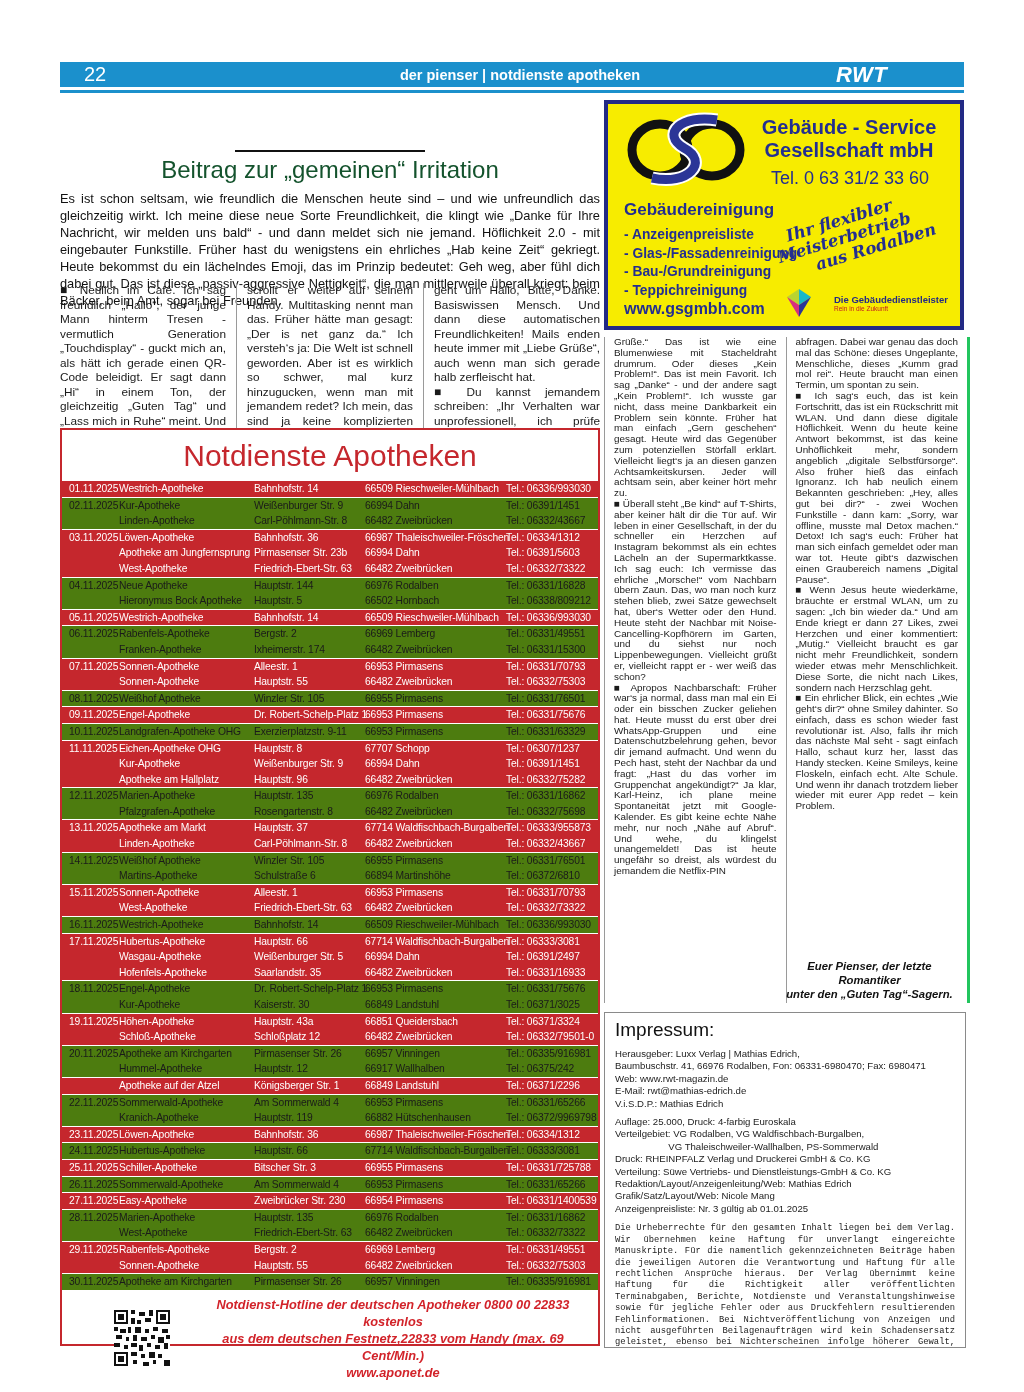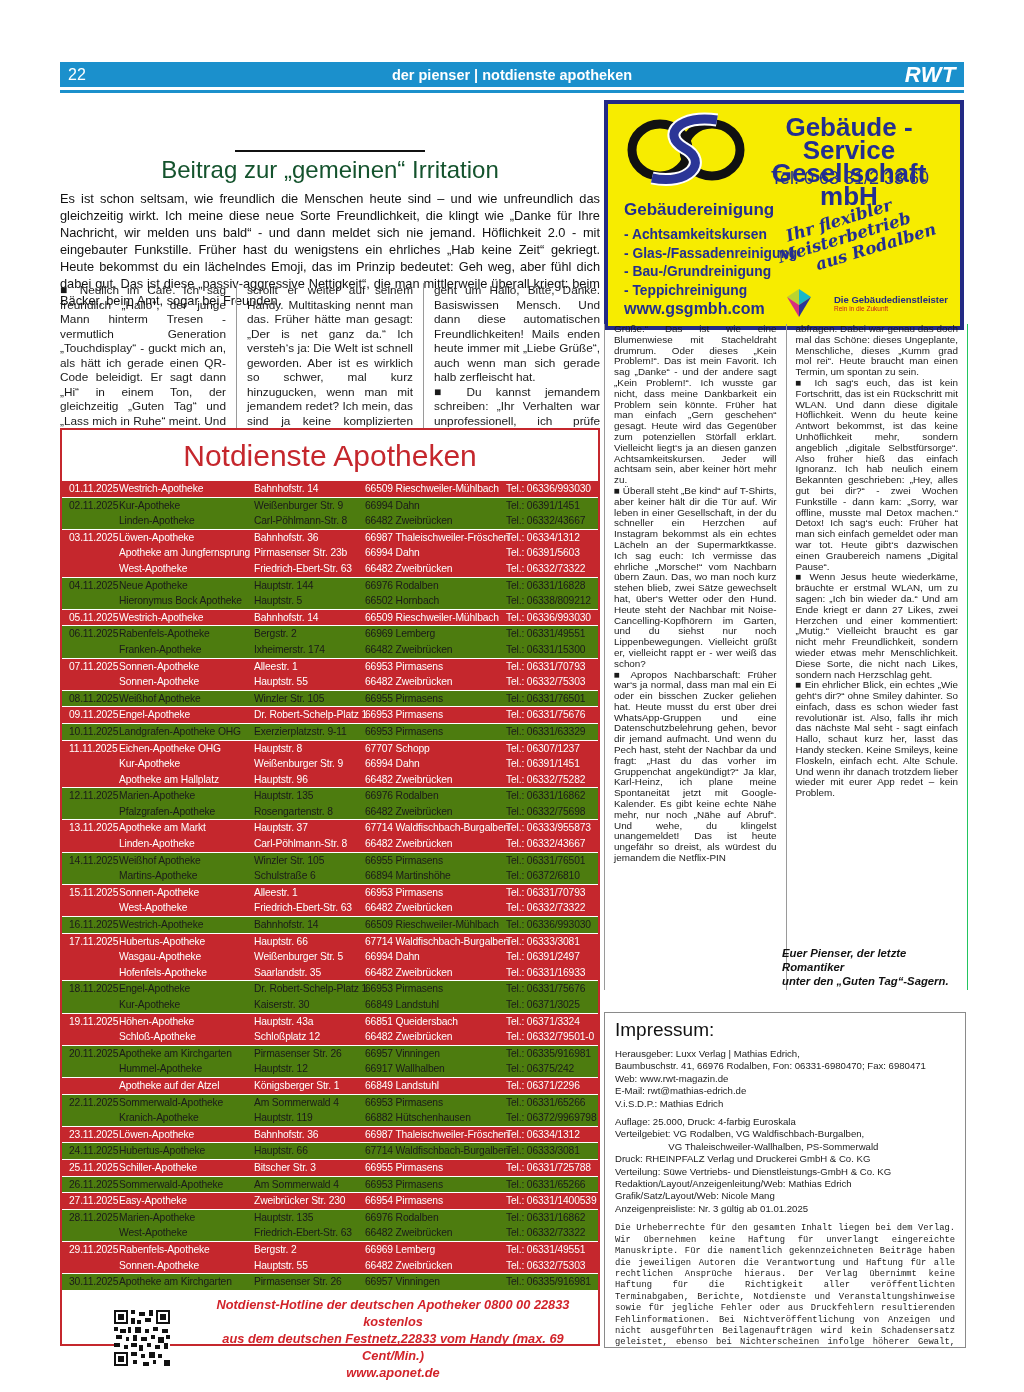--- a/index.html
+++ b/index.html
@@ -3,55 +3,55 @@
 <meta charset="utf-8">
 <style>
   html,body{margin:0;padding:0;background:#e8e8e8;}
   .page{position:relative;width:1024px;height:1392px;background:#ffffff;margin:0 auto;
         font-family:"Liberation Sans",sans-serif;color:#1a1a1a;overflow:hidden;}
 
   
   .header-bar{position:absolute;left:60px;top:62px;width:904px;height:25px;
               background:var(--header-blue,#1b90cc);color:#fff;display:flex;align-items:center;}
   .header-line{position:absolute;left:60px;top:90px;width:904px;height:3px;background:var(--header-blue,#1b90cc);}
-  .page-number{font-size:16px;padding-left:8px;width:120px;}
+  .page-number{font-size:20px;padding-left:24px;width:120px;}
   .section-title{flex:1;text-align:center;font-weight:bold;font-size:14.5px;}
-  .rwt-logo{width:120px;text-align:right;padding-right:8px;font-weight:bold;font-style:italic;
+  .rwt-logo{width:120px;text-align:left;padding-right:8px;font-weight:bold;font-style:italic;
             font-size:22px;letter-spacing:.5px;}
 
   
   .article-title{position:absolute;left:60px;top:92px;width:540px;text-align:center;
                  font-size:42px;font-weight:400;color:#111;}
   .title-rule{position:absolute;left:235px;top:150px;width:190px;height:2px;background:#111;}
   .article-subtitle{position:absolute;left:60px;top:156px;width:540px;text-align:center;
                     font-size:24px;font-weight:400;color:#14532d;}
   .article-intro{position:absolute;left:60px;top:190px;width:540px;font-size:12.8px;line-height:17px;
                  text-align:justify;color:#111;}
 
   
   .cols-left{position:absolute;left:60px;top:283px;width:540px;height:146px;display:flex;overflow:hidden;}
   .cols-left .acol{flex:1;padding:0 10px;font-size:11.8px;line-height:14.5px;text-align:justify;}
   .cols-left .acol:first-child{padding-left:0;}
   .cols-left .acol:last-child{padding-right:0;}
   .cols-left .acol + .acol{border-left:1px solid #9a9a9a;}
   .apara{margin:0;}
 
   
-  .cols-right{position:absolute;left:604px;top:324px;width:362px;height:666px;display:flex;
-              border-left:1px solid #9a9a9a;border-right:1px solid #22c55e;overflow:hidden;}
+  .cols-right{position:absolute;left:604px;top:337px;width:362px;height:666px;display:flex;
+              border-left:1px solid #9a9a9a;border-right:3px solid #22c55e;overflow:hidden;}
   .cols-right .acol{flex:1;padding:0 9px;font-size:9.9px;line-height:10.8px;text-align:justify;}
   .cols-right .acol:first-child{border-right:1px solid #9a9a9a;}
-  .signoff{position:absolute;right:10px;bottom:2px;width:175px;text-align:left;
+  .signoff{position:absolute;right:10px;bottom:2px;width:175px;text-align:center;
            font-weight:bold;font-style:italic;font-size:11.3px;line-height:14px;color:#111;}
 
   
   .gsg-ad{position:absolute;left:604px;top:100px;width:360px;height:230px;box-sizing:border-box;
           background:var(--ad-yellow,#f7ec00);border:4px solid #232a85;}
   .ad-company{position:absolute;right:8px;top:12px;width:206px;text-align:center;
-              font-weight:bold;font-size:26px;line-height:23px;color:var(--ad-blue,#232e91);}
+              font-weight:bold;font-size:20px;line-height:23px;color:var(--ad-blue,#232e91);}
   .ad-phone{position:absolute;right:4px;top:64px;width:212px;text-align:center;
             font-size:18px;color:var(--ad-blue,#232e91);}
   .ad-heading{position:absolute;left:16px;top:96px;font-weight:bold;font-size:17px;color:var(--ad-blue,#232e91);}
   .ad-services{position:absolute;left:16px;top:122px;font-weight:bold;font-size:13.8px;
                line-height:18.5px;color:var(--ad-blue,#232e91);}
   .ad-slogan{position:absolute;right:26px;top:104px;transform:rotate(-17deg);
              font-family:"DejaVu Serif",serif;font-style:italic;font-weight:bold;
              font-size:16.5px;line-height:18px;color:var(--ad-blue,#232e91);}
   .ad-slogan .sl1{margin-left:14px;}
   .ad-slogan .sl3{margin-left:34px;}
@@ -119,21 +119,21 @@
       <path d="M95 8 C 60 2, 38 22, 62 36 C 88 50, 66 74, 30 66" fill="none" stroke="#fff" stroke-width="13"></path>
       <path d="M95 8 C 60 2, 38 22, 62 36 C 88 50, 66 74, 30 66" fill="none" stroke="#2b3597" stroke-width="9"></path>
     </svg>
     <div class="ad-company">
       <div>Gebäude - Service</div>
       <div>Gesellschaft  mbH</div>
     </div>
     <div class="ad-phone">Tel. 0 63 31/2 33 60</div>
     <div class="ad-heading">Gebäudereinigung</div>
     <div class="ad-services" id="ad-services">
-        <div class="service">- Achtsamkeitskursen</div>
+        <div class="service">- Anzeigenpreisliste</div>
         <div class="service">- Glas-/Fassadenreinigung</div>
         <div class="service">- Bau-/Grundreinigung</div>
         <div class="service">- Teppichreinigung</div>
       </div>
     <div class="ad-slogan">
       <div class="sl1">Ihr flexibler</div>
       <div class="sl2">Meisterbetrieb</div>
       <div class="sl3">aus Rodalben</div>
     </div>
     <div class="ad-website">www.gsgmbh.com</div>

